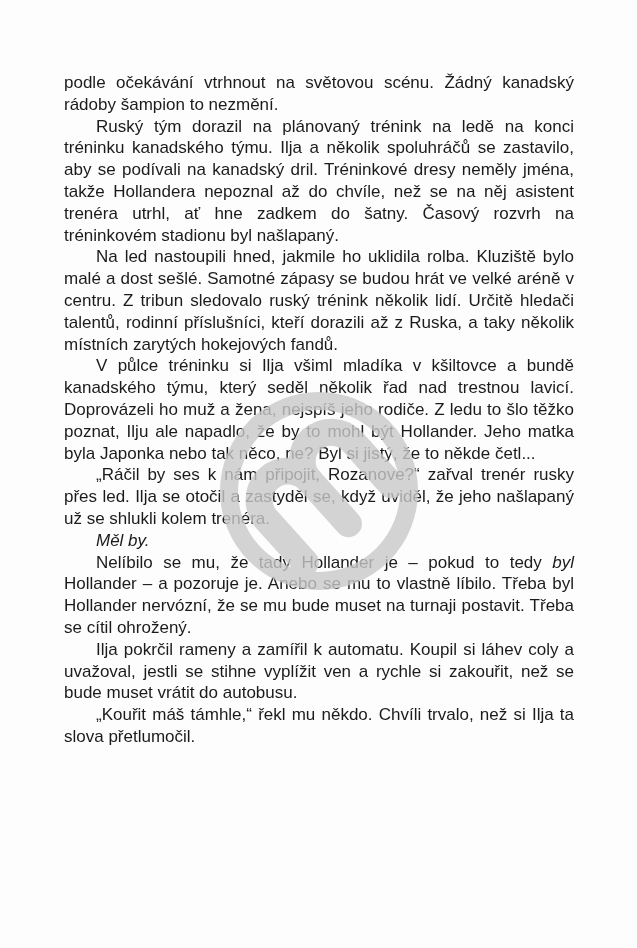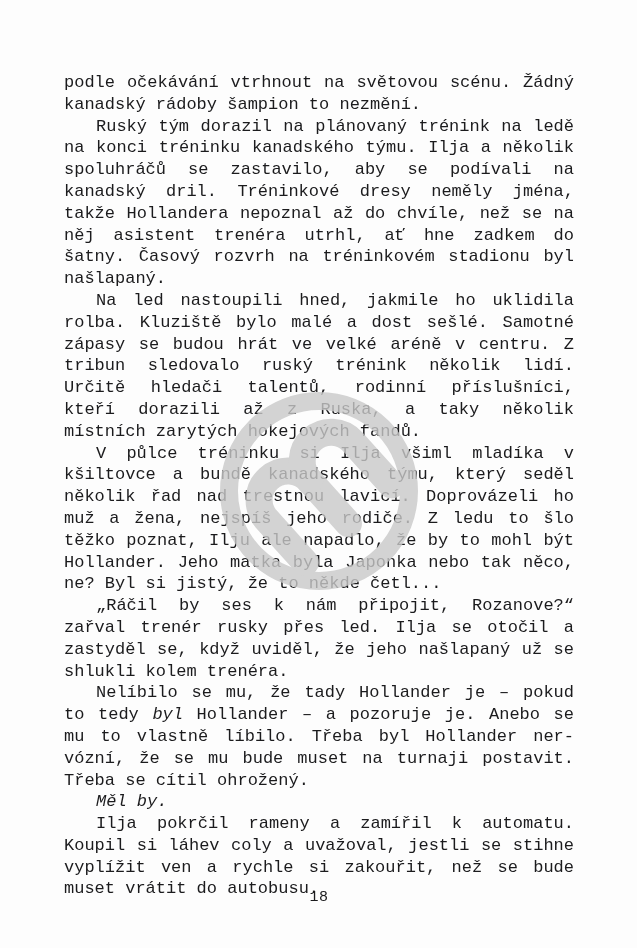--- a/index.html
+++ b/index.html
@@ -6,21 +6,21 @@
     margin: 0;
     padding: 0;
     background: #fdfdfd;
   }
   .page {
     position: relative;
     width: 637px;
     height: 948px;
     background: #fdfdfd;
     overflow: hidden;
-    font-family: Liberation Mono, monospace;
+    font-family: Liberation Sans, sans-serif;
   }
   .text-block {
     position: absolute;
     left: 64px;
     top: 72px;
     width: 510px;
     color: #1b1b1d;
     font-size: 17px;
     line-height: 21.8px;
     text-align: justify;
@@ -61,28 +61,28 @@
 <body>
 
 <div class="page">
 
   <div class="text-block">
       <p><span>podle očekávání vtrhnout na světovou scénu. Žádný kanadský rádoby šampion to nezmění.</span></p>
       <p class="indent"><span>Ruský tým dorazil na plánovaný trénink na ledě na konci tréninku kanadského týmu. Ilja a několik spoluhráčů se zastavilo, aby se podívali na kanadský dril. Tréninkové dresy neměly jména, takže Hollandera nepoznal až do chvíle, než se na něj asistent trenéra utrhl, ať hne zadkem do šatny. Časový rozvrh na tréninkovém stadionu byl našlapaný.</span></p>
       <p class="indent"><span>Na led nastoupili hned, jakmile ho uklidila rolba. Kluziště bylo malé a dost sešlé. Samotné zápasy se budou hrát ve velké aréně v centru. Z tribun sledovalo ruský trénink několik lidí. Určitě hledači talentů, rodinní příslušníci, kteří dorazili až z Ruska, a taky několik místních zarytých hokejových fandů.</span></p>
       <p class="indent"><span>V půlce tréninku si Ilja všiml mladíka v kšiltovce a bundě kanad­ského týmu, který seděl několik řad nad trestnou lavicí. Doprovázeli ho muž a žena, nejspíš jeho rodiče. Z ledu to šlo těžko poznat, Ilju ale napadlo, že by to mohl být Hollander. Jeho matka byla Japonka nebo tak něco, ne? Byl si jistý, že to někde četl...</span></p>
       <p class="indent"><span>„Ráčil by ses k nám připojit, Rozanove?“ zařval trenér rusky přes led. Ilja se otočil a zastyděl se, když uviděl, že jeho našlapaný už se shlukli kolem trenéra.</span></p>
+      <p class="indent"><span class="it">Měl by.</span></p>
       <p class="indent"><span>Nelíbilo se mu, že tady Hollander je – pokud to tedy </span><span class="it">byl</span><span> Hollander – a pozoruje je. Anebo se mu to vlastně líbilo. Třeba byl Hollander ner­vózní, že se mu bude muset na turnaji postavit. Třeba se cítil ohrožený.</span></p>
-      <p class="indent"><span class="it">Měl by.</span></p>
       <p class="indent"><span>Ilja pokrčil rameny a zamířil k automatu. Koupil si láhev coly a uva­žoval, jestli se stihne vyplížit ven a rychle si zakouřit, než se bude muset vrátit do autobusu.</span></p>
+      <p class="indent"><span>„Kouřit máš támhle,“ řekl mu někdo. Chvíli trvalo, než si Ilja ta slova přetlumočil.</span></p>
     </div>
 
   <svg class="watermark" width="220" height="220" viewBox="-110 -110 220 220" xmlns="http://www.w3.org/2000/svg" opacity="0.8">
     <circle cx="0" cy="0" r="90" fill="none" stroke-width="18" stroke="#c9c9c9"></circle>
     <g transform="rotate(-42)" fill="none" stroke-width="27" stroke-linecap="round" stroke-linejoin="round">
       <path d="M -58 44 L -58 -14 A 29 29 0 0 1 0 -14 L 0 44" stroke="#c9c9c9"></path>
       <path d="M 0 -14 A 29 29 0 0 1 58 -14 L 58 44" stroke="#c9c9c9"></path>
     </g>
   </svg>
 
-  <div class="page-number">18</div>
 
 </div>
 
 </body></html>

